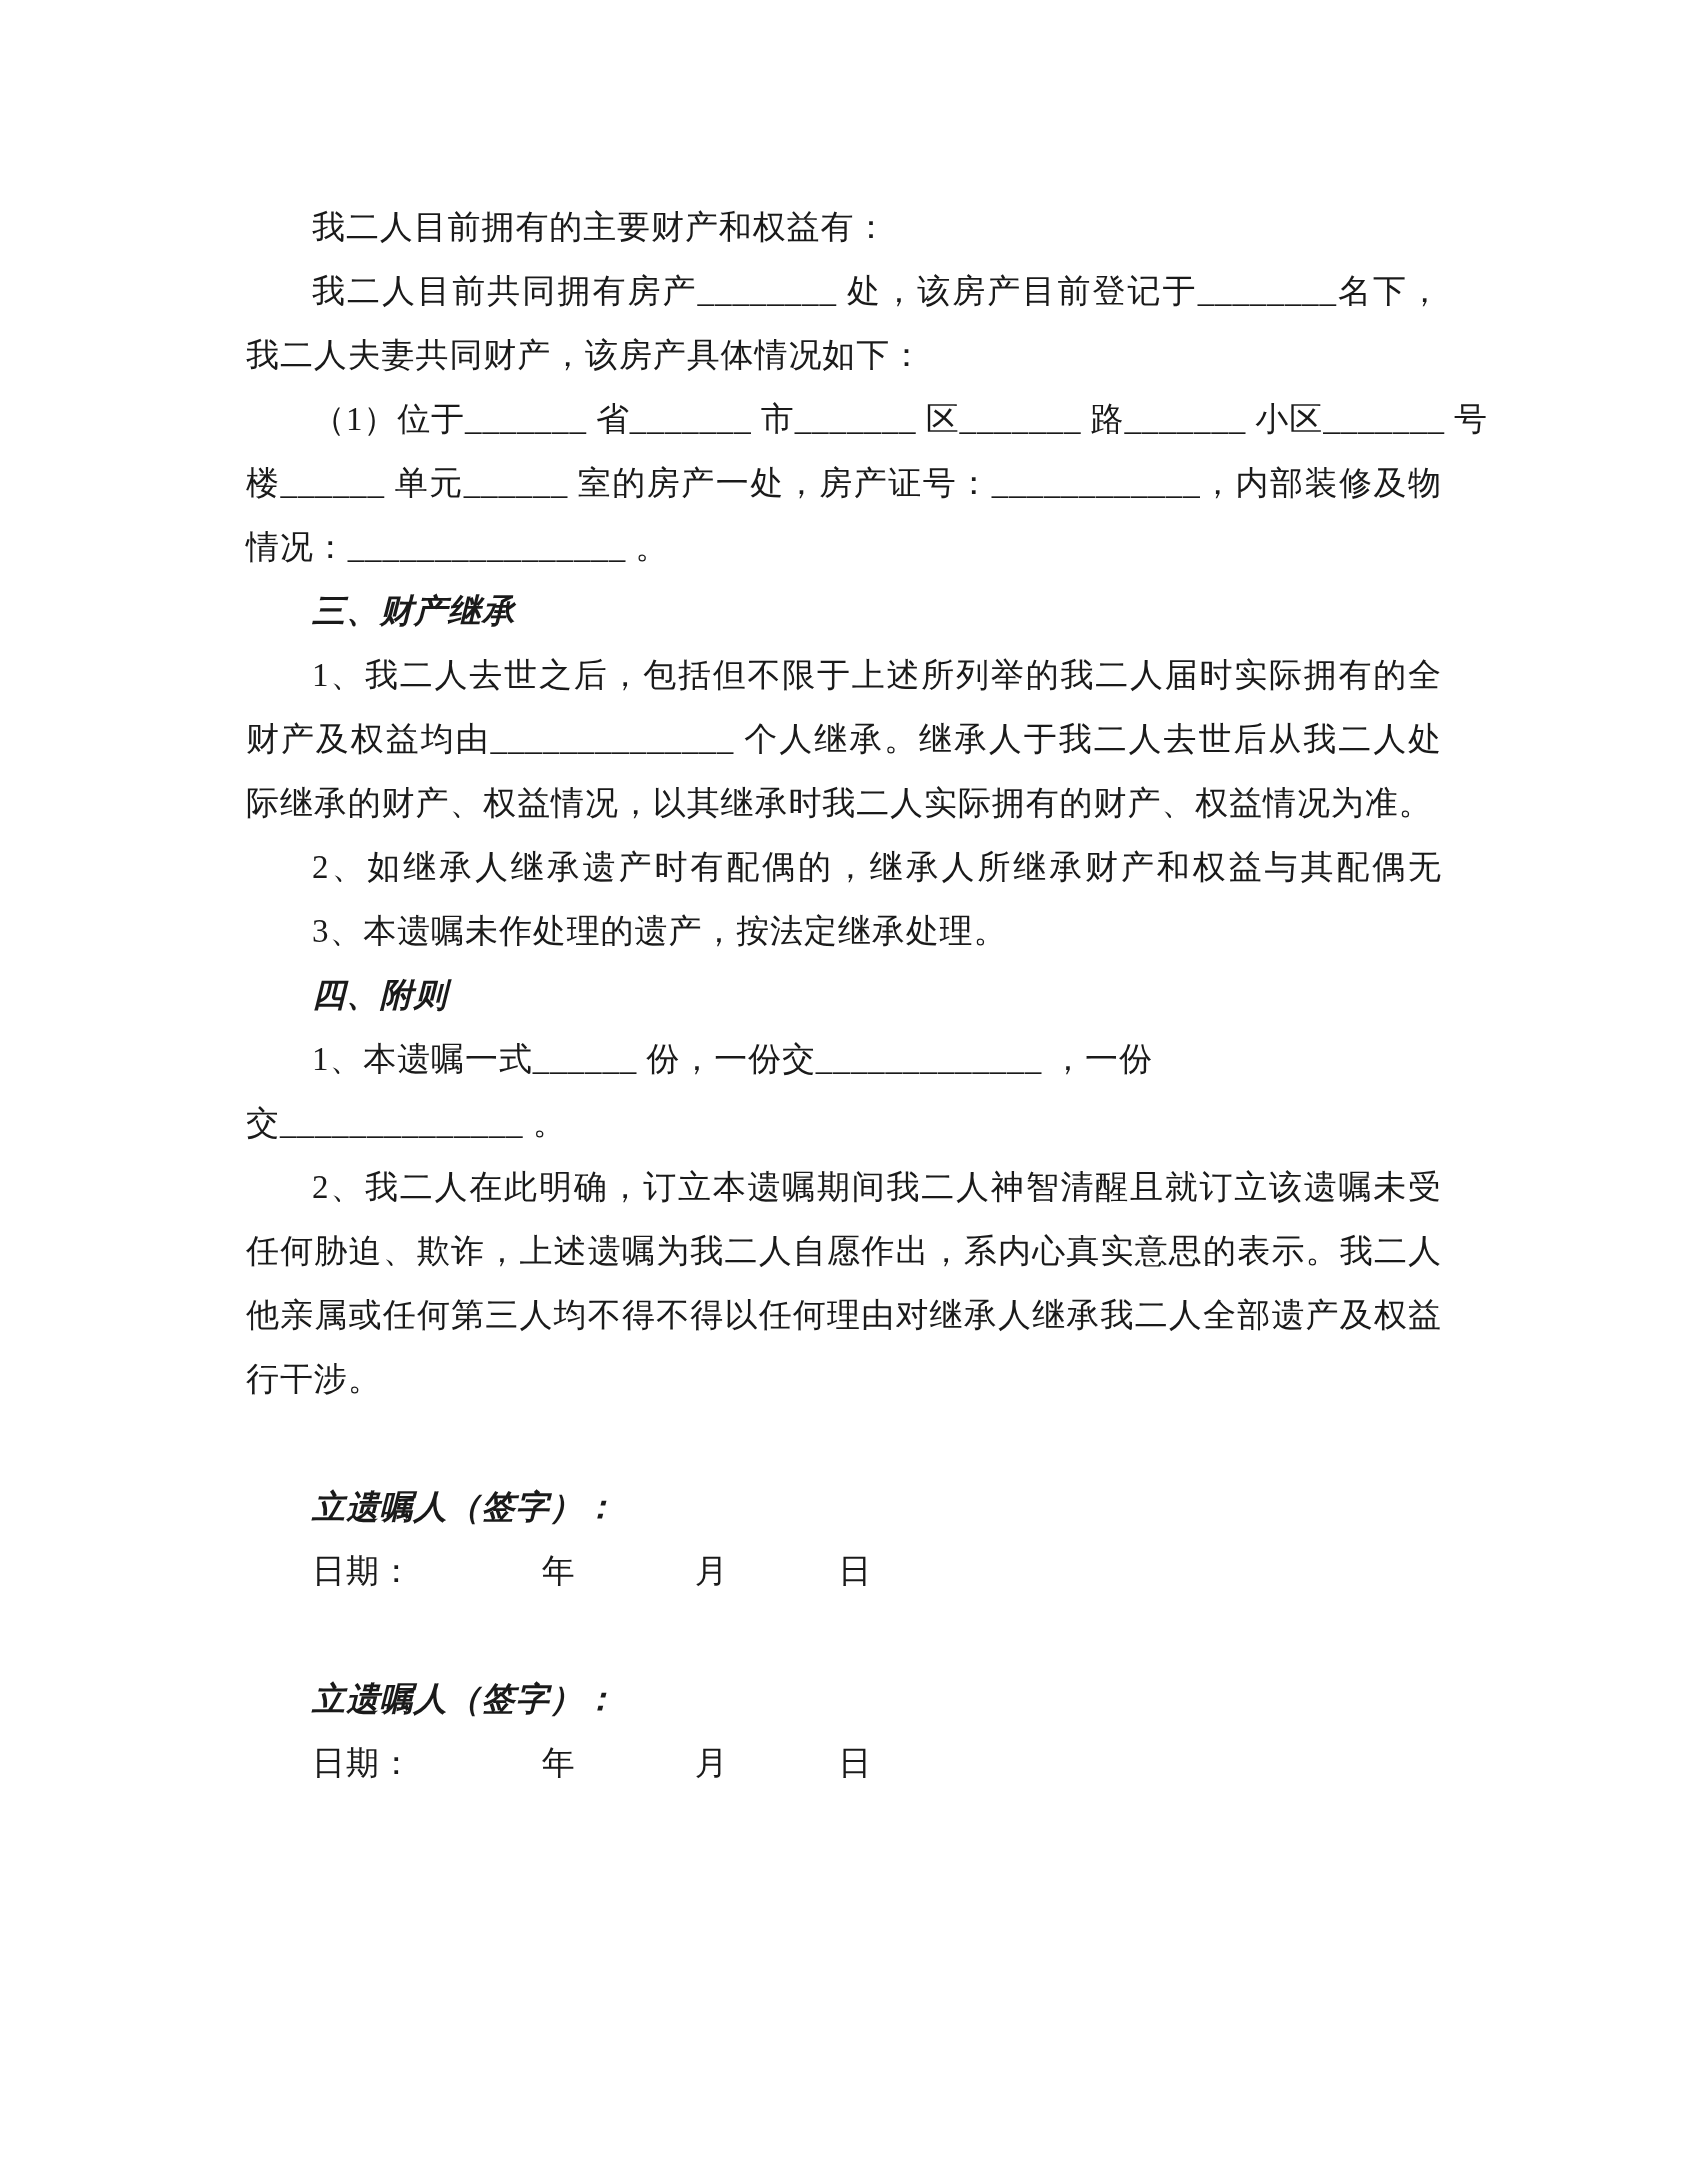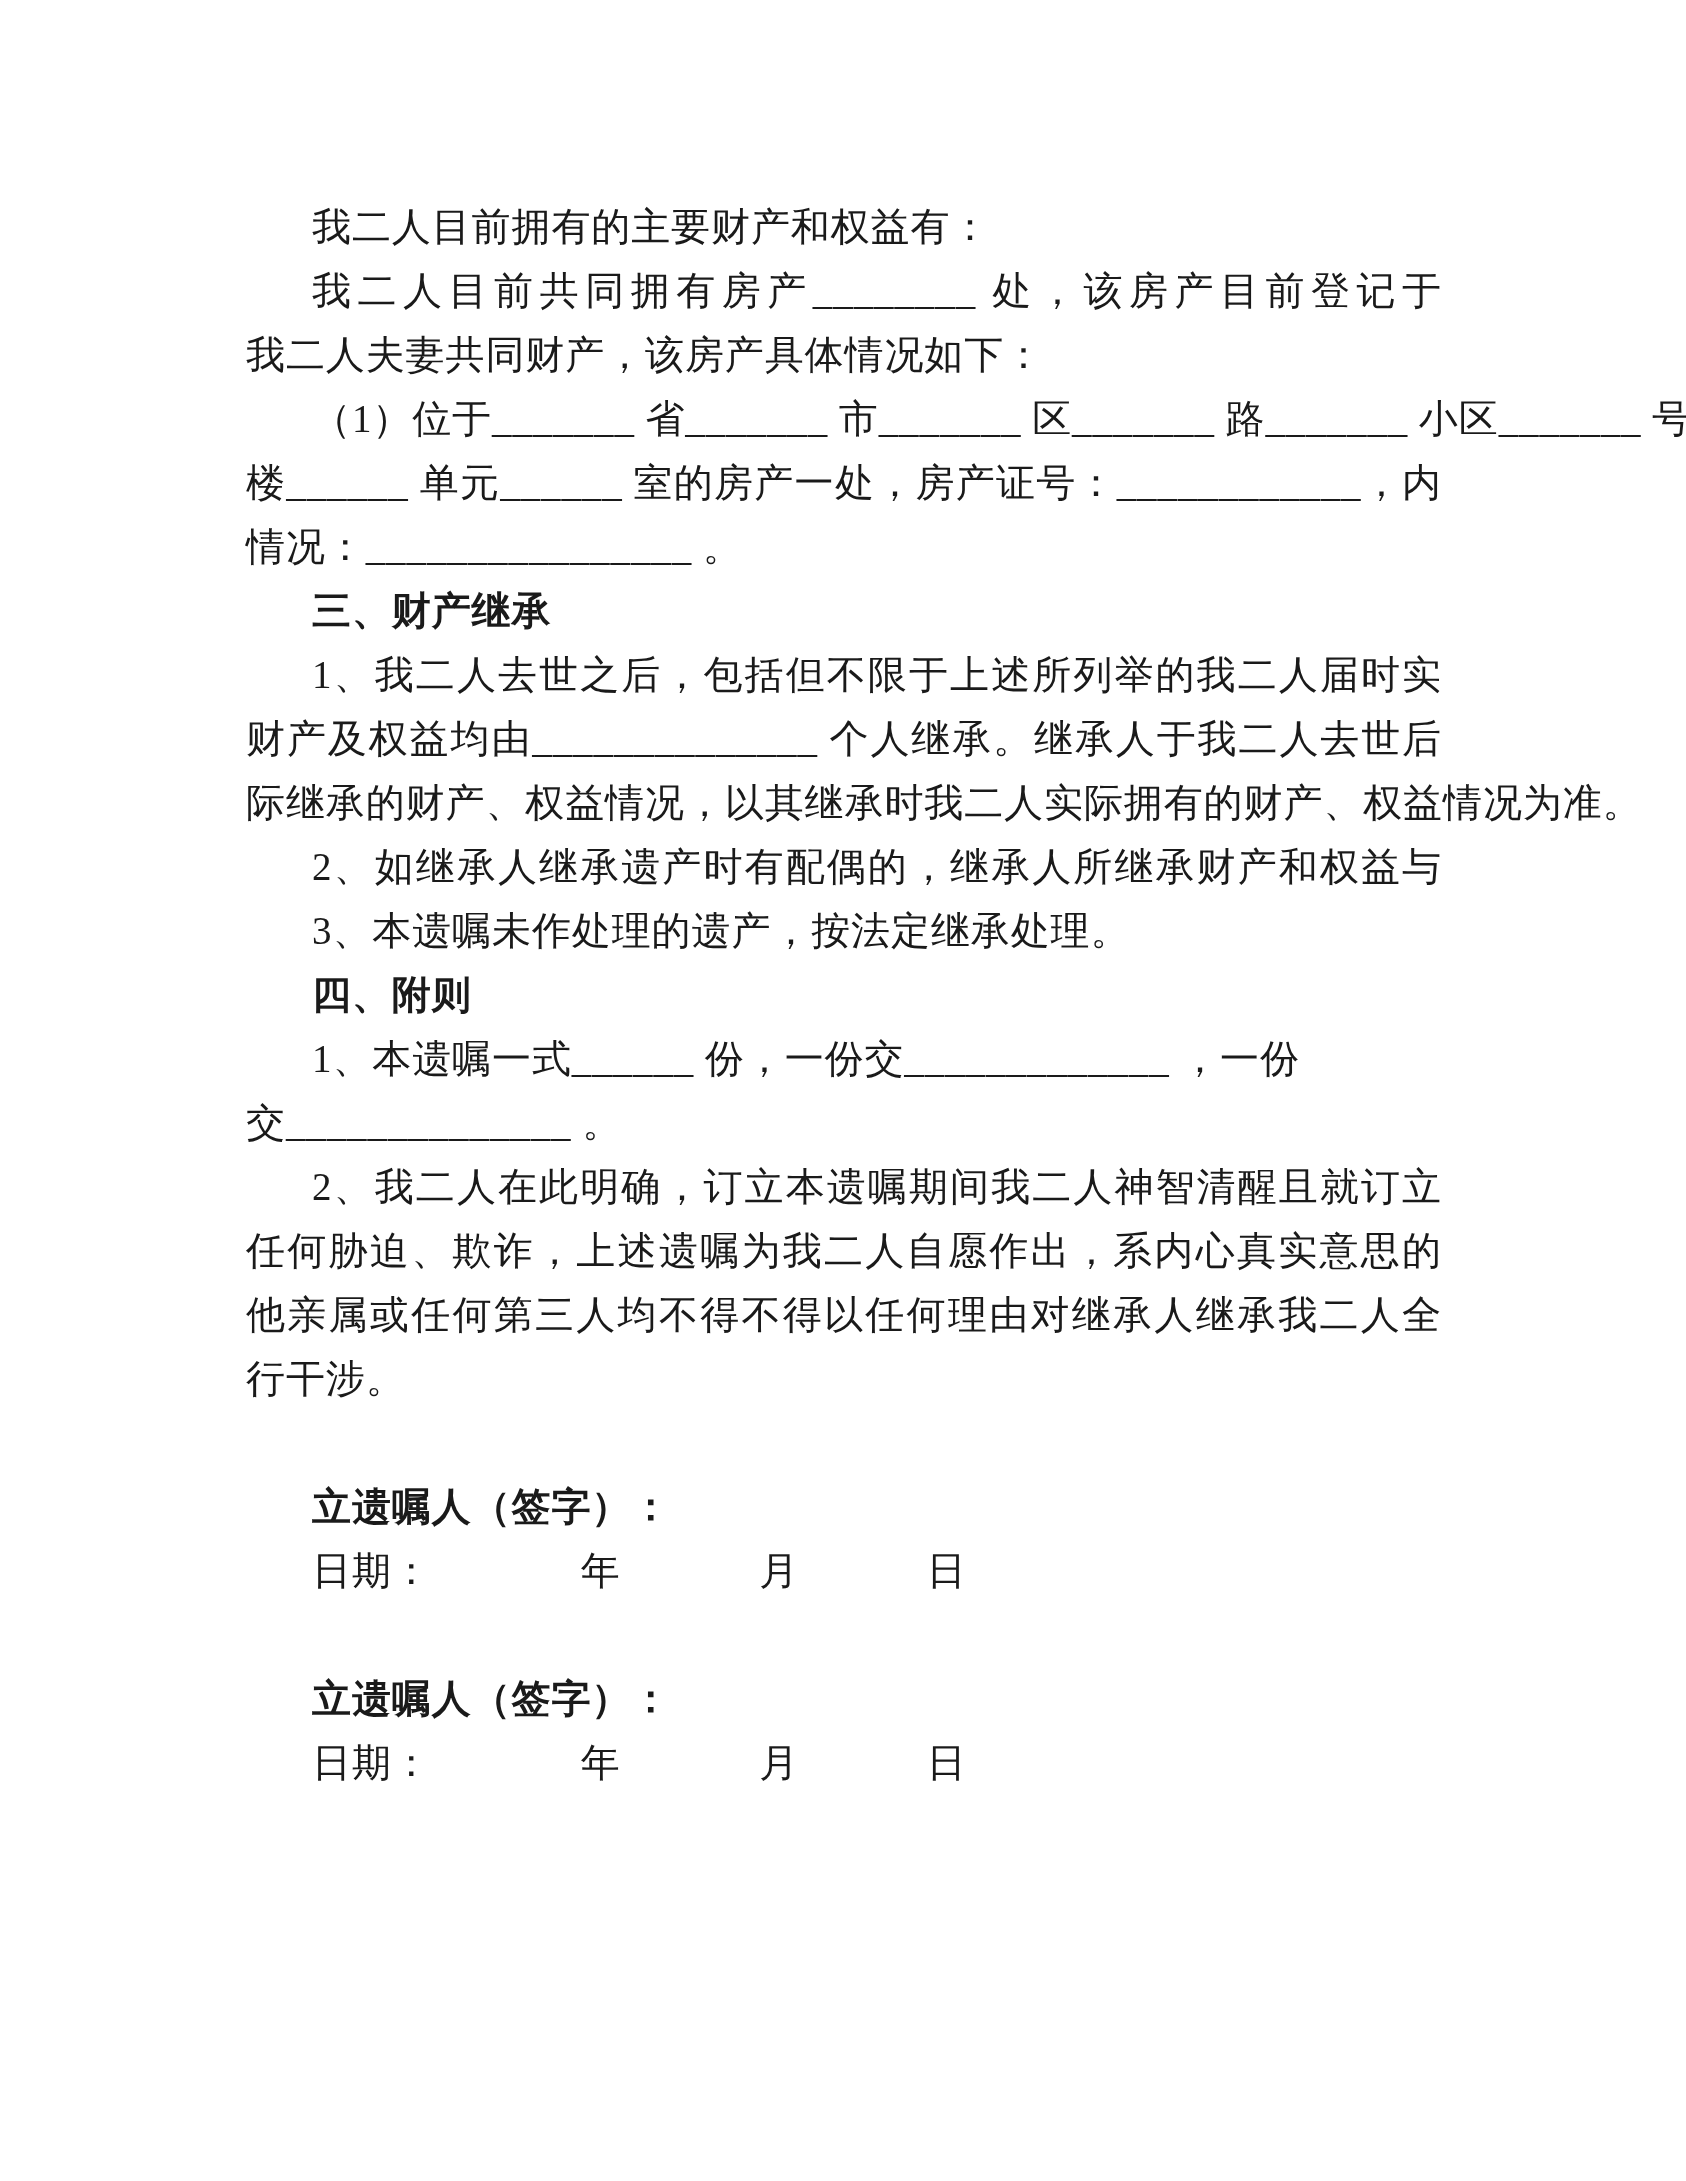--- a/index.html
+++ b/index.html
@@ -22,28 +22,28 @@
     background: #ffffff;
     overflow: hidden;
   }
   .doc {
     position: absolute;
     left: 246px;
     top: 195px;
     width: 1196px;
   }
   .line {
-    font-size: 39px;
+    font-size: 33px;
     line-height: 64px;
     height: 64px;
     white-space: pre;
     letter-spacing: 0.9px;
   }
   .indent { padding-left: 66px; }
-  .bold { font-weight: bold; }
+  .bold { font-weight: bold; font-style: italic; }
   .full {
     white-space: normal;
     text-align: justify;
     text-align-last: justify;
     overflow: hidden;
   }
   .full.indent { padding-left: 0; text-indent: 66px; }
   .spacer { height: 64px; }
 </style>
 </head>

